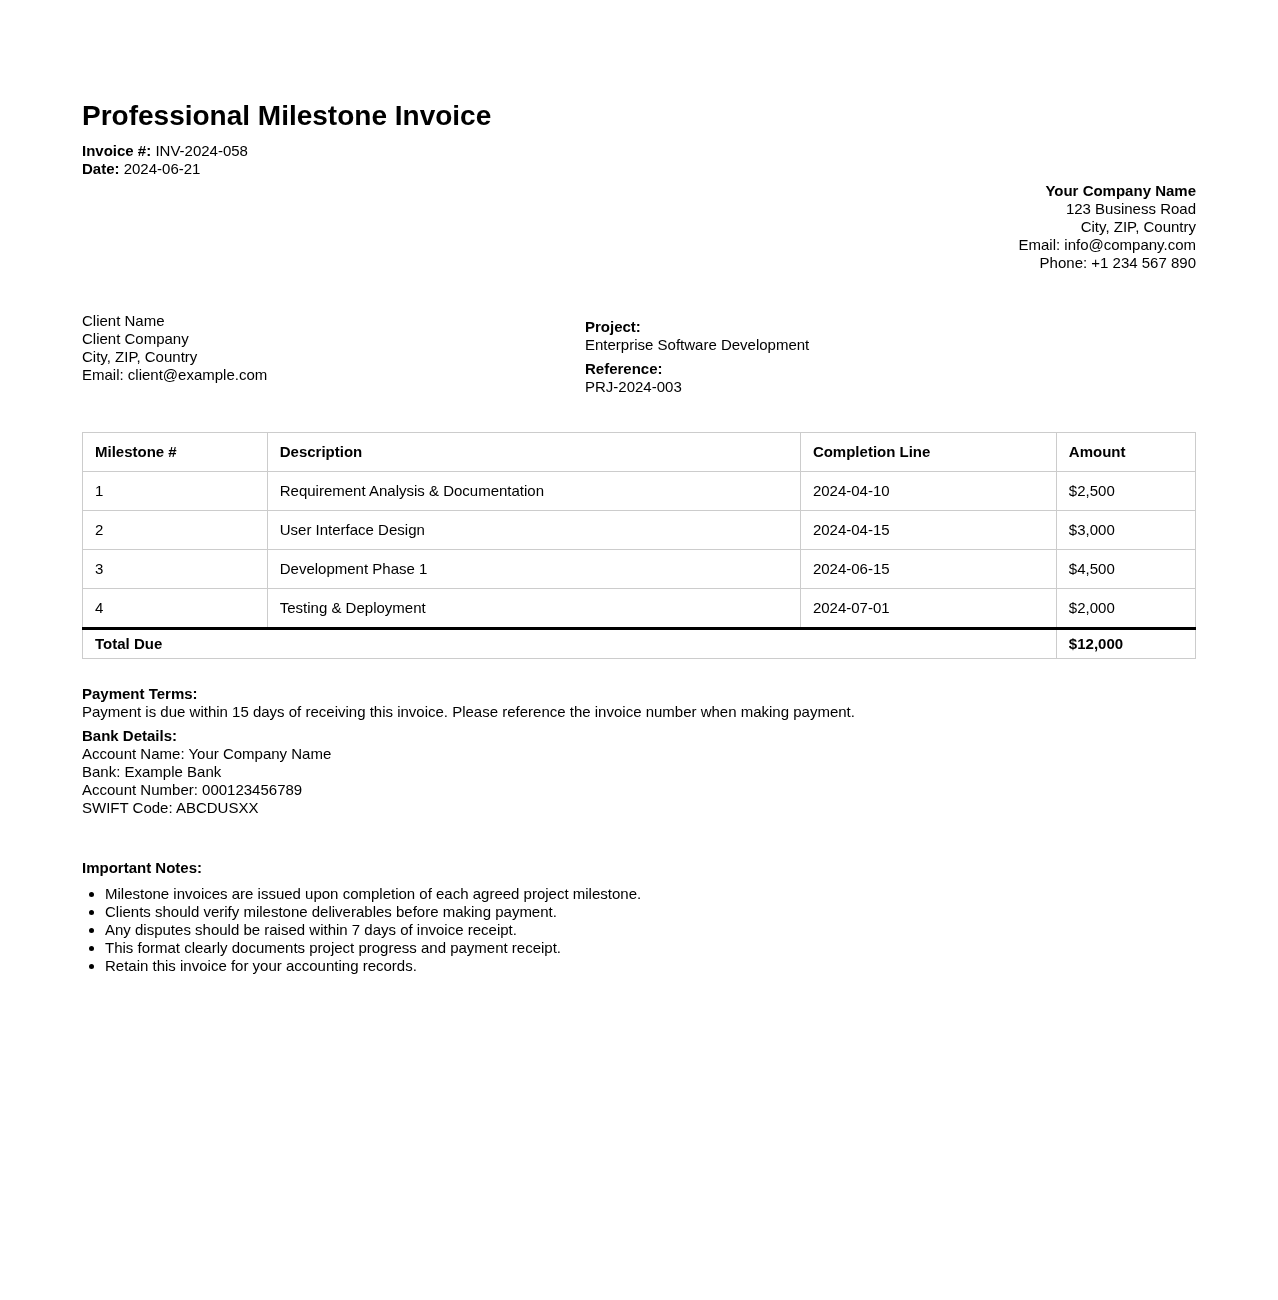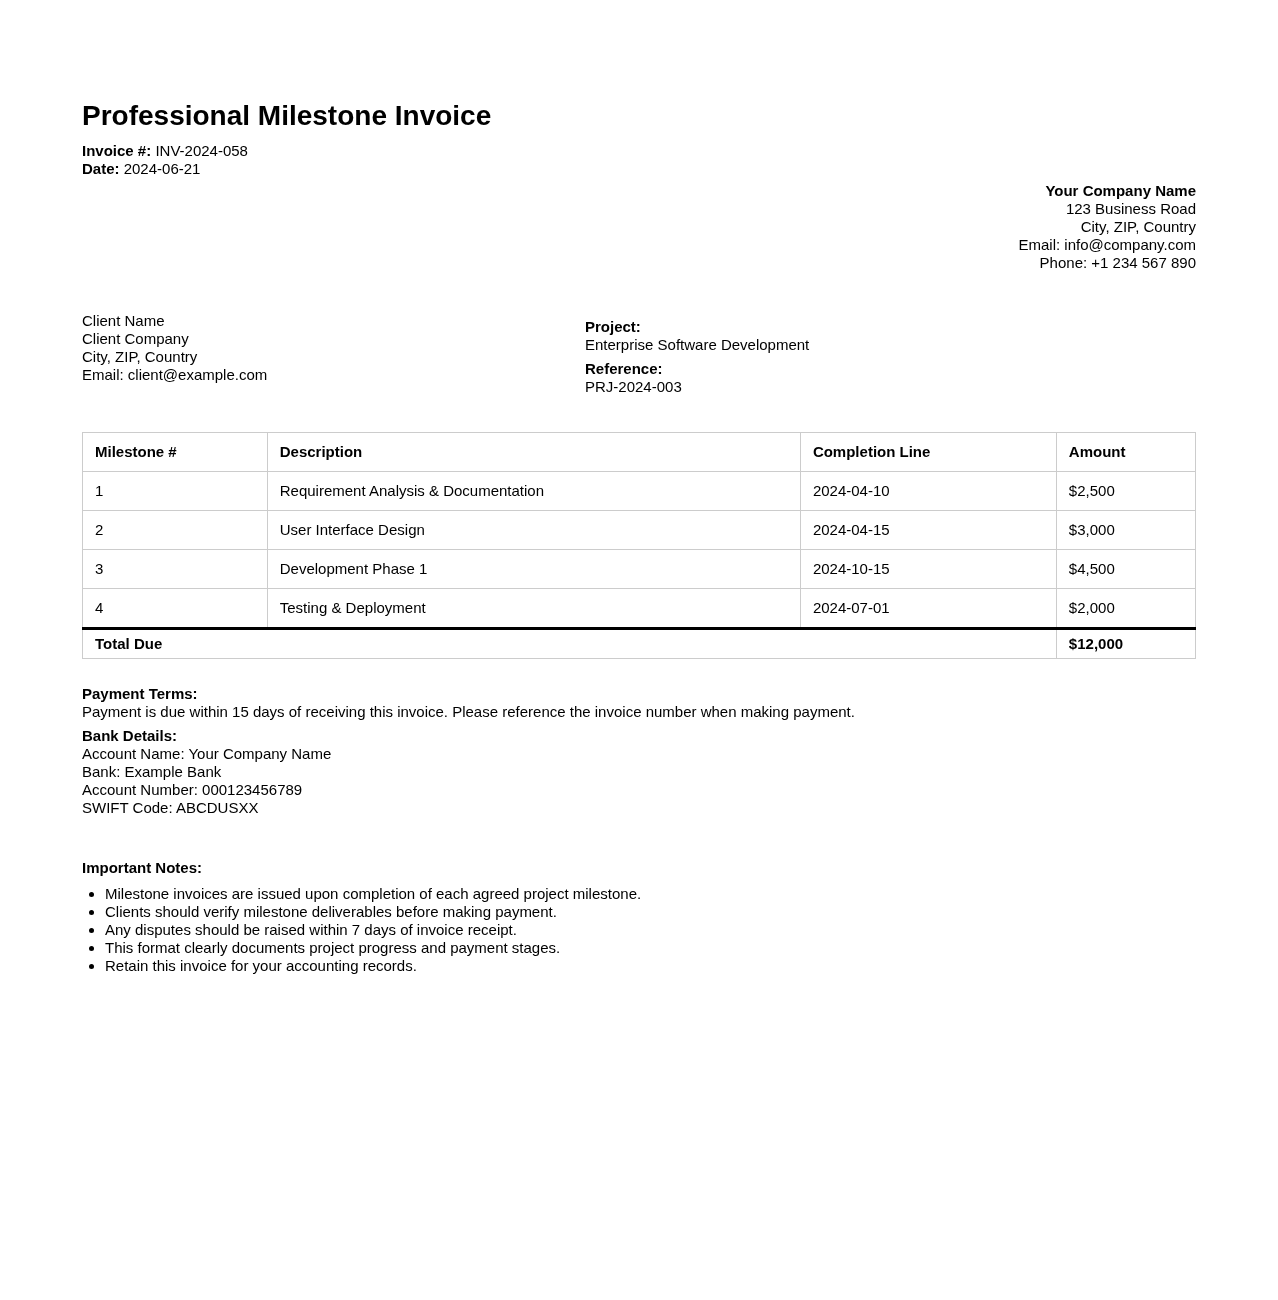--- a/index.html
+++ b/index.html
@@ -134,21 +134,21 @@
         </tr>
         <tr>
           <td>2</td>
           <td>User Interface Design</td>
           <td>2024-04-15</td>
           <td>$3,000</td>
         </tr>
         <tr>
           <td>3</td>
           <td>Development Phase 1</td>
-          <td>2024-10-15</td>
+          <td>2024-06-15</td>
           <td>$4,500</td>
         </tr>
         <tr>
           <td>4</td>
           <td>Testing &amp; Deployment</td>
           <td>2024-07-01</td>
           <td>$2,000</td>
         </tr>
       </tbody>
     <tfoot>
@@ -168,18 +168,18 @@
     <div>Account Number: 000123456789</div>
     <div>SWIFT Code: ABCDUSXX</div>
   </div>
 
   <div class="notes-section">
     <div class="bold-label">Important Notes:</div>
     <ul id="notes-list">
         <li>Milestone invoices are issued upon completion of each agreed project milestone.</li>
         <li>Clients should verify milestone deliverables before making payment.</li>
         <li>Any disputes should be raised within 7 days of invoice receipt.</li>
-        <li>This format clearly documents project progress and payment stages.</li>
+        <li>This format clearly documents project progress and payment receipt.</li>
         <li>Retain this invoice for your accounting records.</li>
       </ul>
   </div>
 
 </div>
 
 </body></html>

